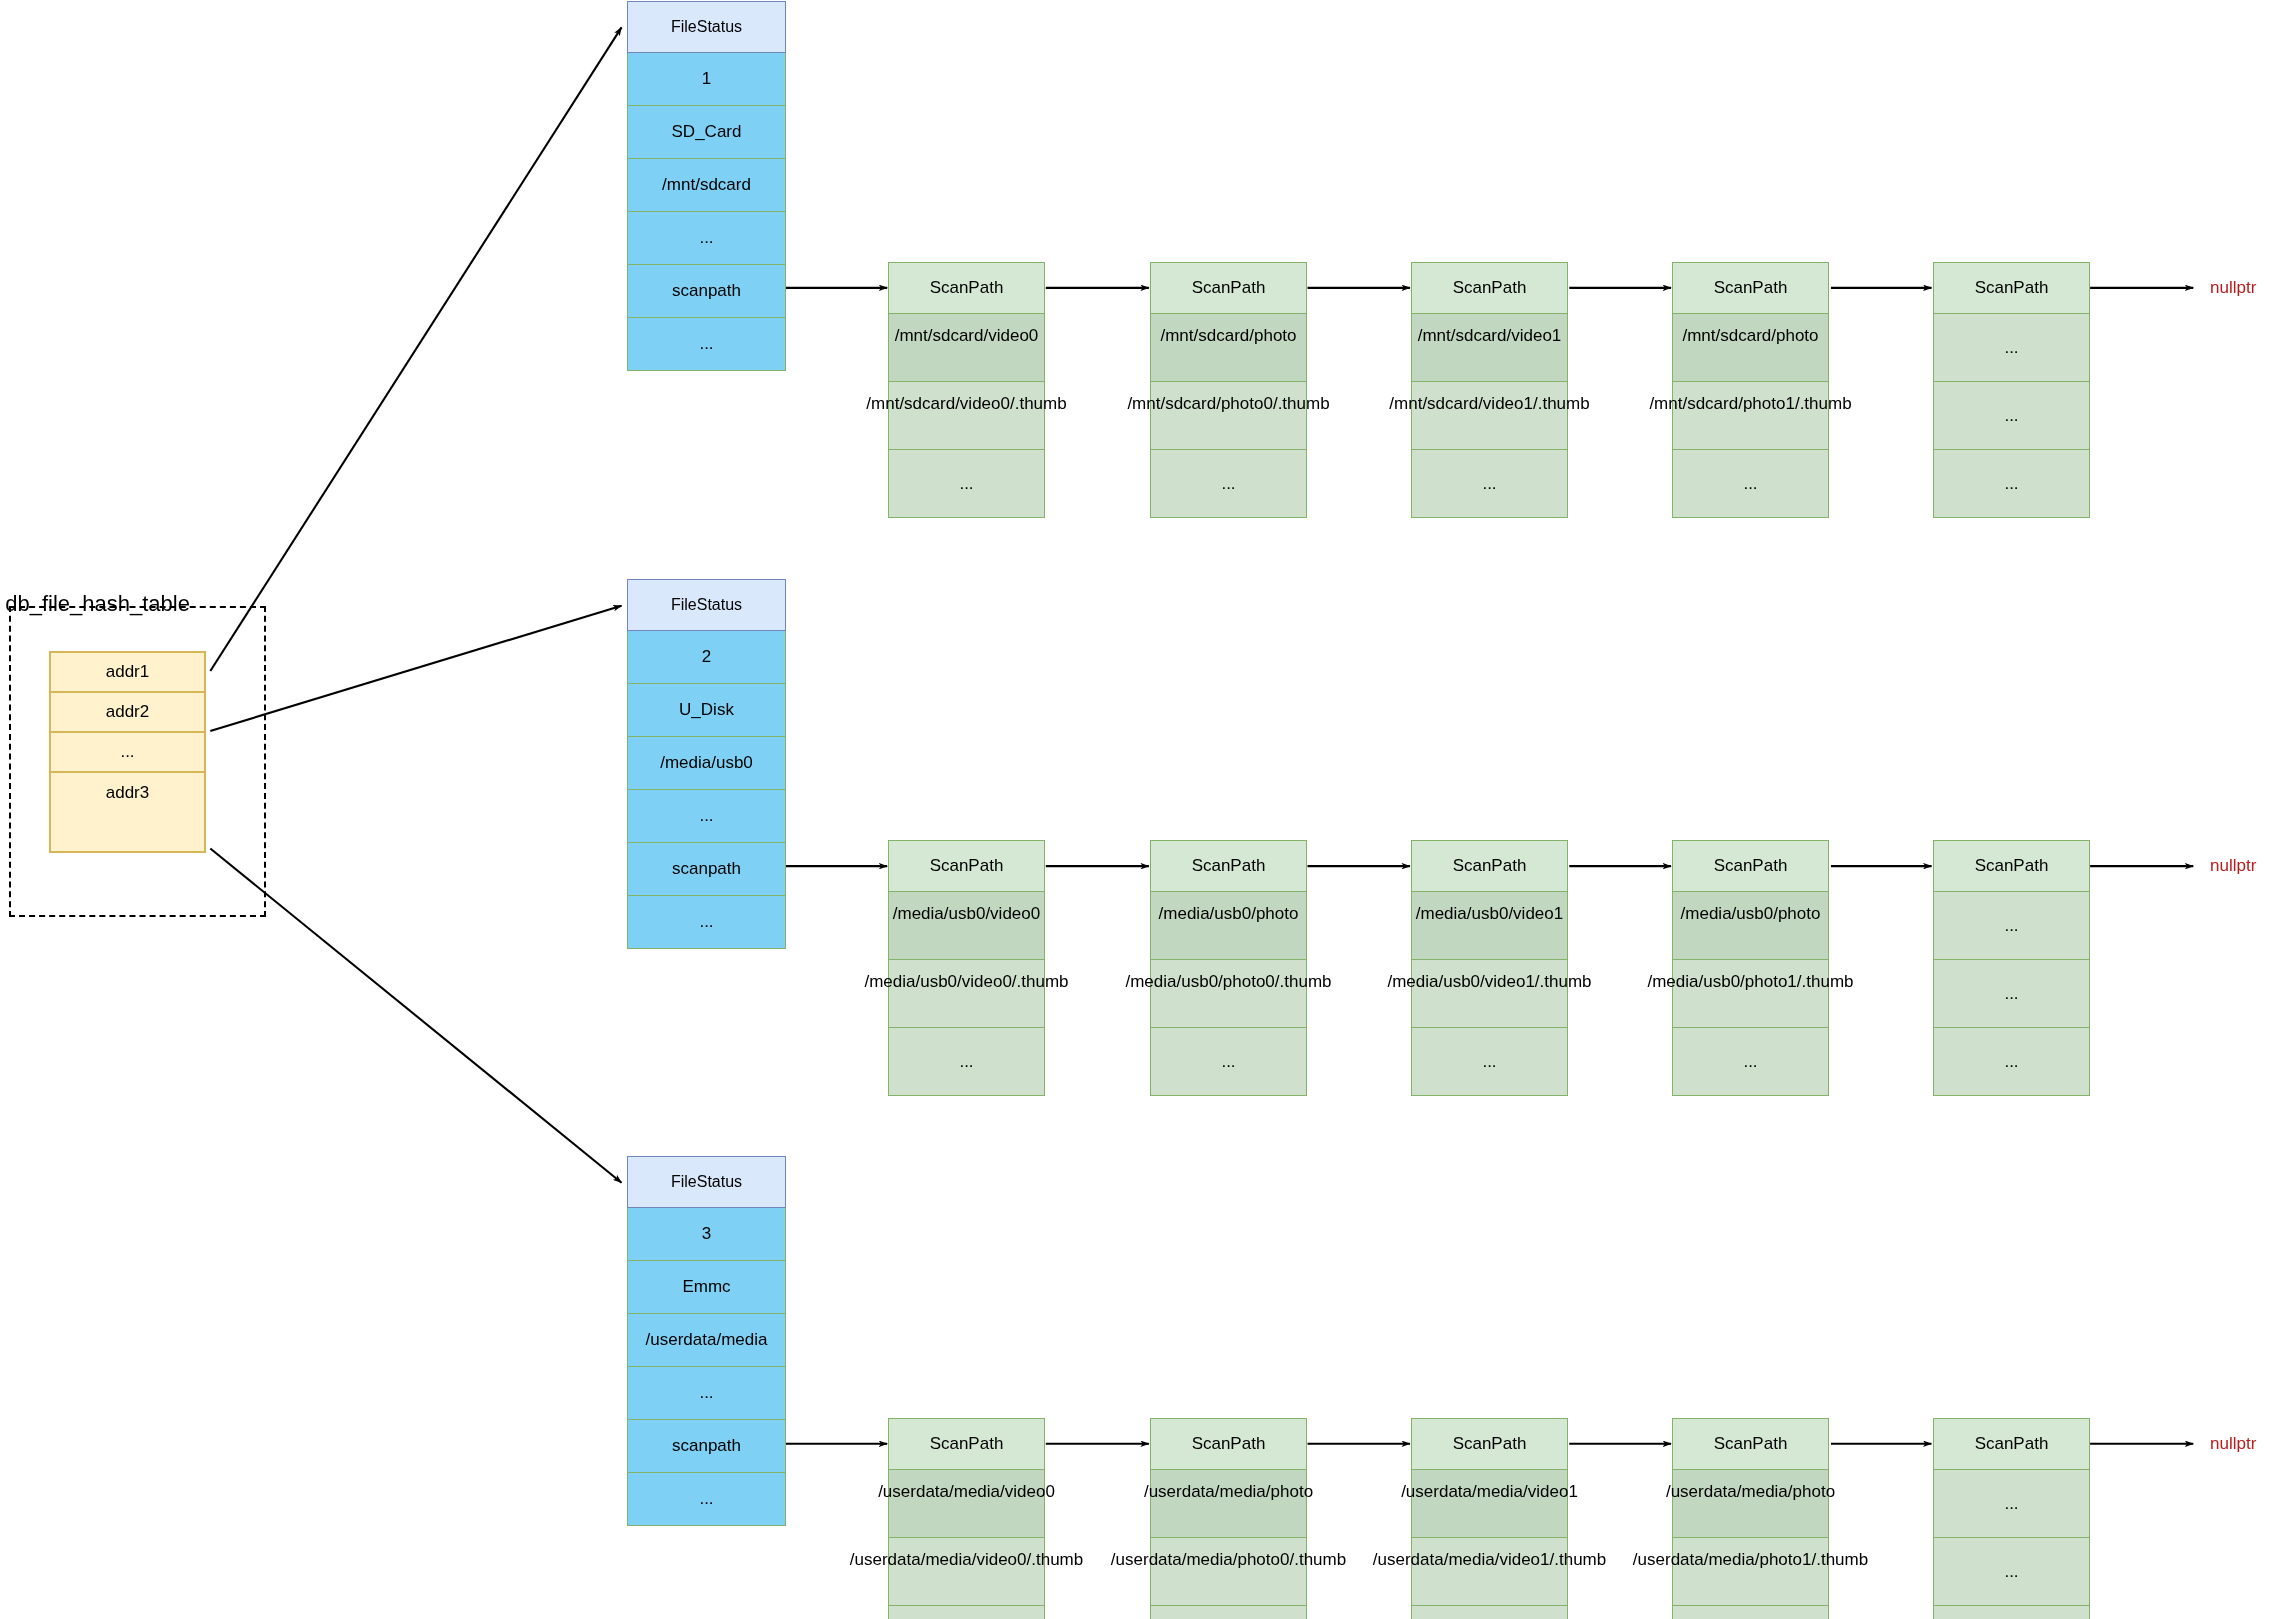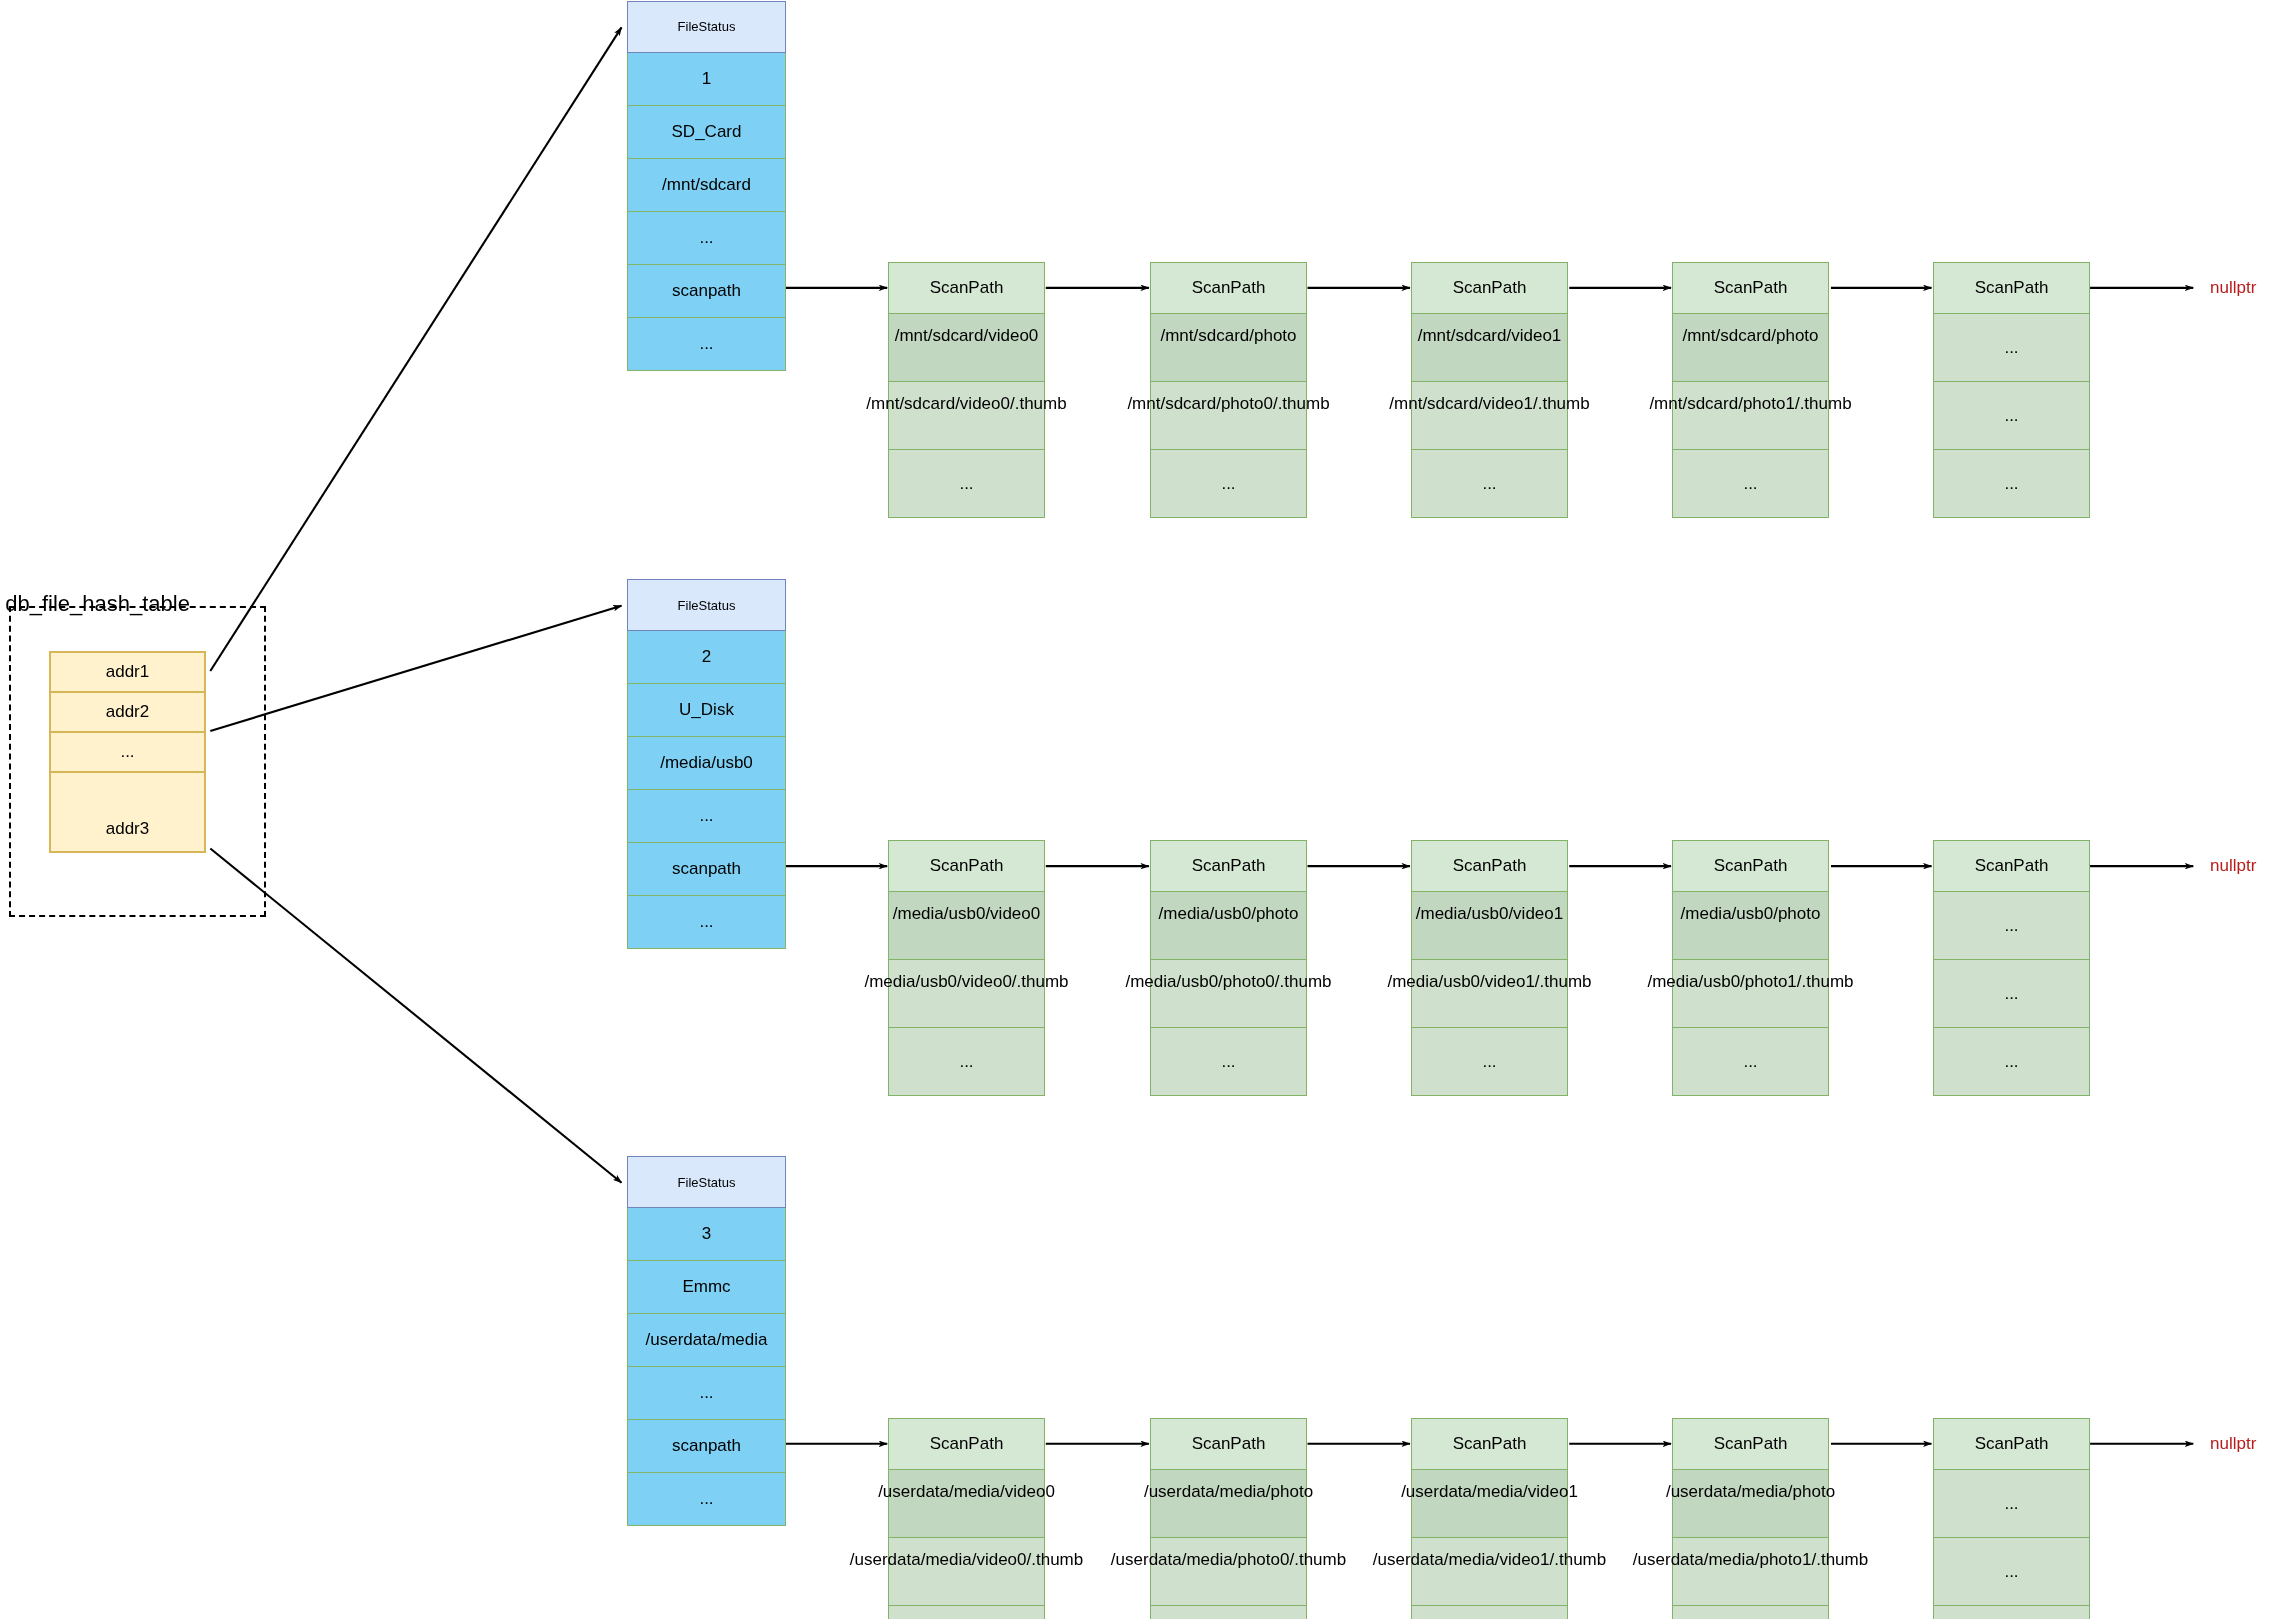--- a/index.html
+++ b/index.html
@@ -43,35 +43,35 @@
   .hash-cell{
     box-sizing:border-box;
     height:40px;
     border-bottom:2px solid #d6b656;
     display:flex;
     align-items:center;
     justify-content:center;
     font-size:17px;
     color:#000;
   }
-  .hash-cell:last-child{border-bottom:none;margin-top:36px;}
+  .hash-cell:last-child{border-bottom:none;}
 
   
   .fs-node{
     position:absolute;
     width:159px;
     box-sizing:border-box;
   }
   .fs-head{
     box-sizing:border-box;
     height:52px;
     border:1.3px solid #7185bd;
     background:#dae8fc;
     display:flex;align-items:center;justify-content:center;
-    font-size:13px;
+    font-size:16px;
   }
   .fs-row{
     box-sizing:border-box;
     height:53px;
     border:1.3px solid #82b366;
     border-top:none;
     background:#7ed1f5;
     display:flex;align-items:center;justify-content:center;
     font-size:17px;
     white-space:nowrap;

